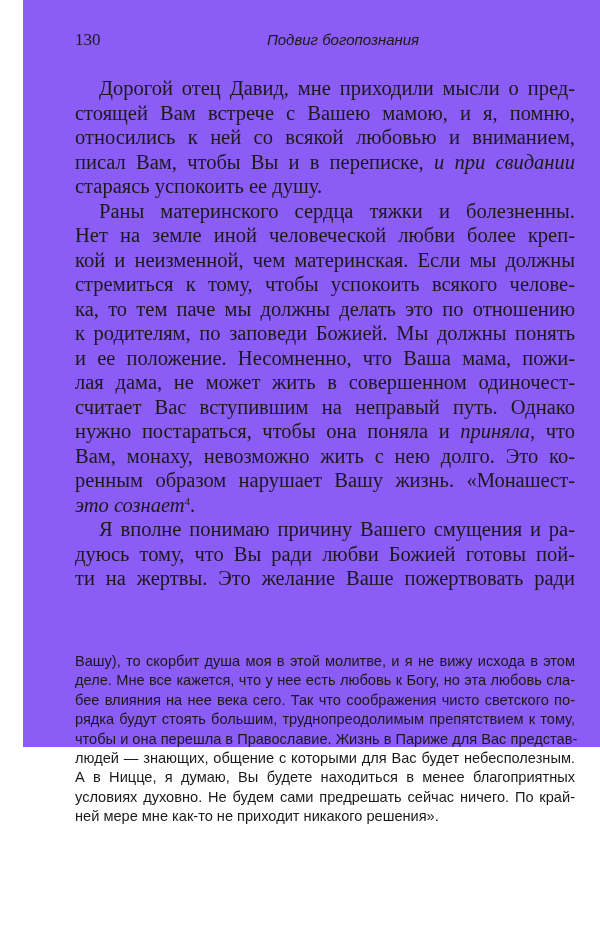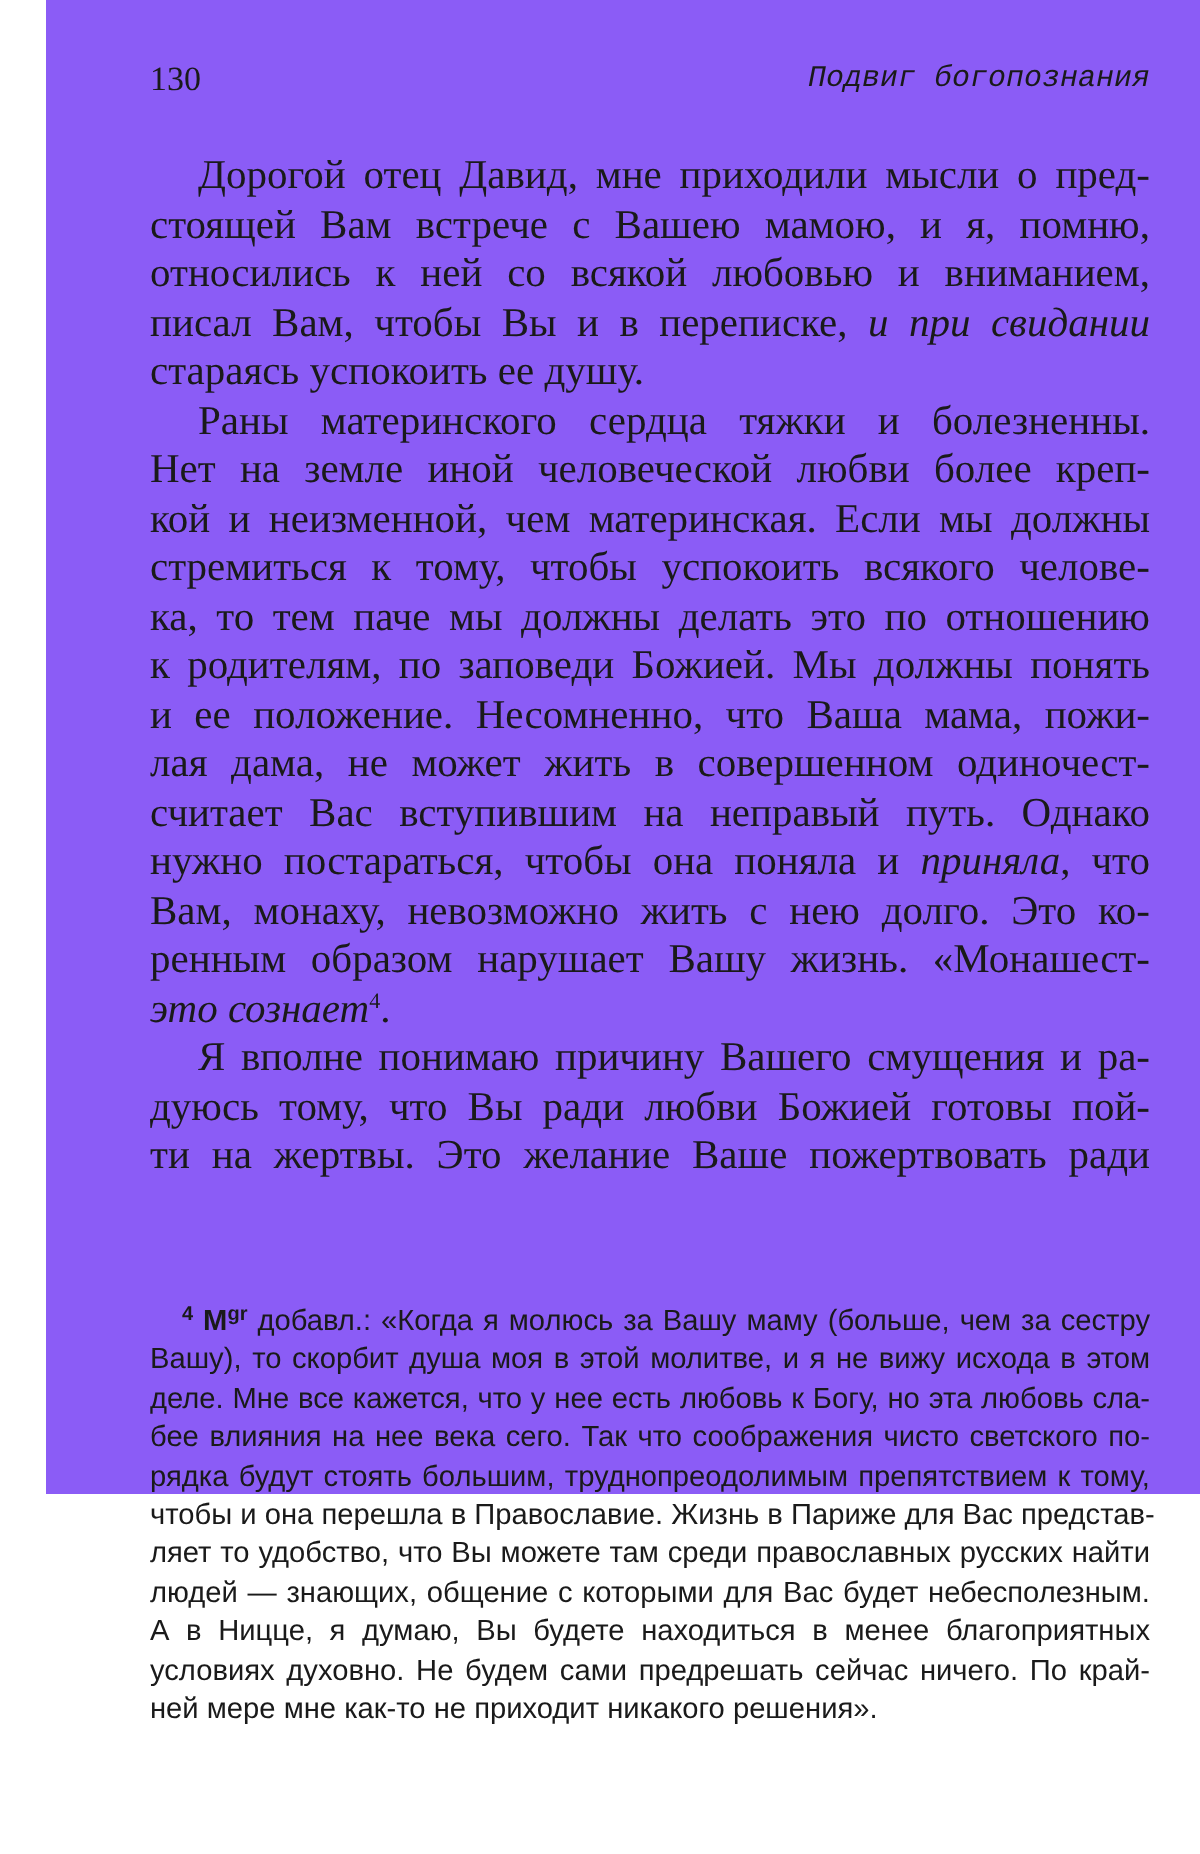--- a/index.html
+++ b/index.html
@@ -1,20 +1,20 @@
 <!DOCTYPE html>
 <html><head>
 <meta charset="utf-8">
 <style>
   html, body { margin: 0; padding: 0; background: #ffffff; }
   body { width: 600px; height: 927px; position: relative; overflow: hidden; color: #1a1a1a; }
   .page { position: absolute; left: 0; top: 0; width: 600px; height: 747px; background: #8b5cf6; margin-left: 23px; }
   .header { position: absolute; top: 28px; left: 52px; width: 500px; height: 24px; }
   .page-num { position: absolute; left: 0; top: 0; font-family: "Liberation Serif", serif; font-size: 17px; line-height: 24px; }
-  .running-title { position: absolute; left: 0; right: 0; top: 0; text-align: right; font-family: Liberation Mono, monospace; font-style: italic; font-size: 15px; line-height: 24px; padding-left: 36px; }
+  .running-title { position: absolute; left: 0; right: 0; top: 0; text-align: center; font-family: Liberation Sans, sans-serif; font-style: italic; font-size: 15px; line-height: 24px; padding-left: 36px; }
   .body-text { position: absolute; top: 76px; left: 52px; width: 500px; font-family: Liberation Serif, serif; font-size: 20.5px; line-height: 24.5px; }
   .line { display: block; white-space: nowrap; text-align: justify; text-align-last: justify; height: 24.5px; }
   .line.last { text-align-last: left; }
   .line.indent { padding-left: 24px; }
   .it { font-style: italic; }
   sup.fn { font-size: 11px; vertical-align: 7px; line-height: 0; }
   .footnotes { position: absolute; top: 652px; left: 52px; width: 500px; font-family: "Liberation Sans", sans-serif; font-size: 14.6px; line-height: 19.4px; }
   .footnotes .line { height: 19.4px; }
   .footnotes .line.indent { padding-left: 16px; }
   .fnmark { font-size: 10px; vertical-align: 5px; line-height: 0; font-weight: bold; }
@@ -51,26 +51,24 @@
     <span class="line">Вам, монаху, невозможно жить с нею долго. Это ко-</span>
     <span class="line">ренным образом нарушает Вашу жизнь. «Монашест-</span>
     <span class="line last"><span class="it">это сознает</span><sup class="fn">4</sup><span>.</span></span>
 
     <span class="line indent">Я вполне понимаю причину Вашего смущения и ра-</span>
     <span class="line">дуюсь тому, что Вы ради любви Божией готовы пой-</span>
     <span class="line">ти на жертвы. Это желание Ваше пожертвовать ради</span>
   </div>
 
   <div class="footnotes">
-    <span class="line indent"><span class="fnmark">4</span> <span class="bold">M</span><span class="fnmark">gr</span><span> добавл.: «Когда я молюсь за Вашу маму (больше, чем за сестру</span></span>
     <span class="line">Вашу), то скорбит душа моя в этой молитве, и я не вижу исхода в этом</span>
     <span class="line">деле. Мне все кажется, что у нее есть любовь к Богу, но эта любовь сла-</span>
     <span class="line">бее влияния на нее века сего. Так что соображения чисто светского по-</span>
     <span class="line">рядка будут стоять большим, труднопреодолимым препятствием к тому,</span>
     <span class="line">чтобы и она перешла в Православие. Жизнь в Париже для Вас представ-</span>
-    <span class="line">ляет то удобство, что Вы можете там среди православных русских найти</span>
     <span class="line">людей — знающих, общение с которыми для Вас будет небесполезным.</span>
     <span class="line">А в Ницце, я думаю, Вы будете находиться в менее благоприятных</span>
     <span class="line">условиях духовно. Не будем сами предрешать сейчас ничего. По край-</span>
     <span class="line last">ней мере мне как-то не приходит никакого решения».</span>
   </div>
 
 </div>
 
 </body></html>

